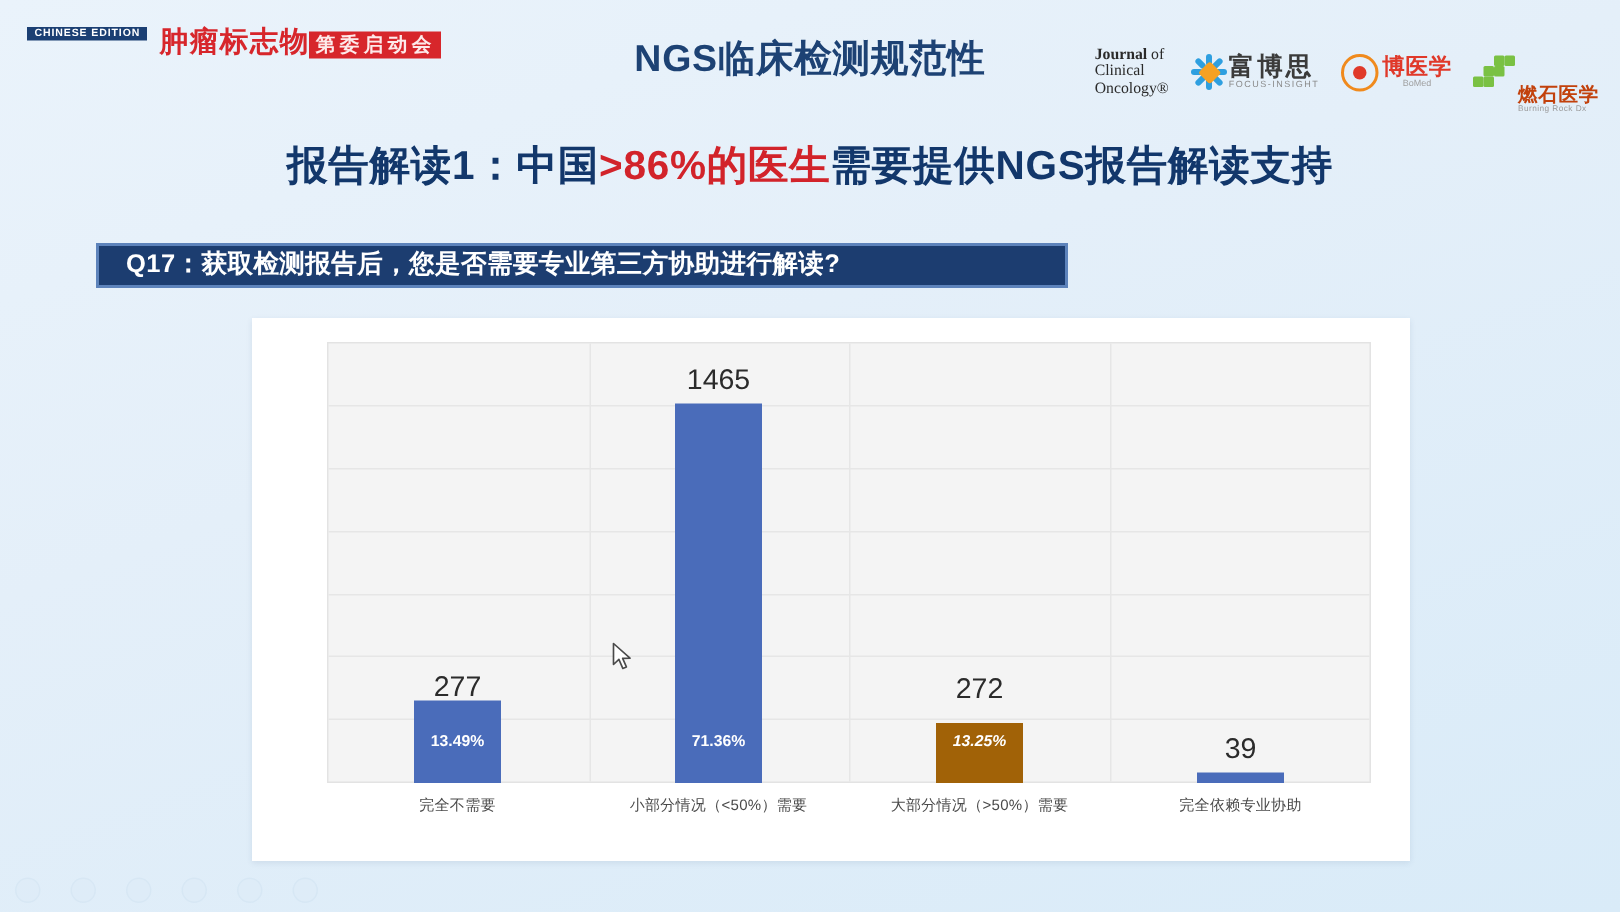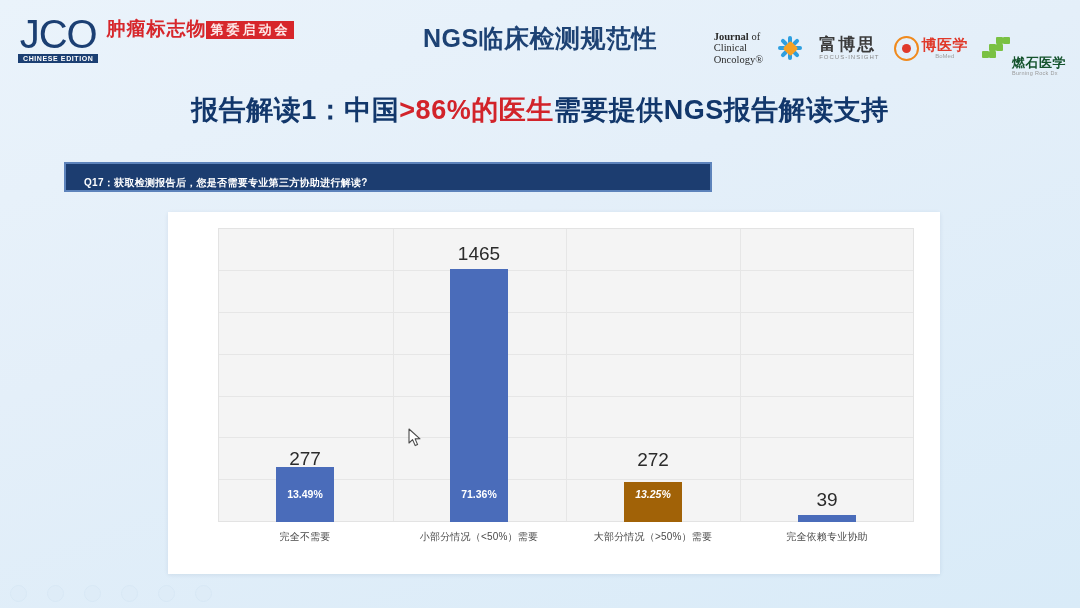--- a/index.html
+++ b/index.html
@@ -110,21 +110,21 @@
   }
   .jco-wordmark {
     font-family: "Liberation Serif", serif;
     font-size: 10.5px;
     line-height: 11.5px;
     color: #2a2a2a;
   }
   .jco-wordmark b { font-weight: 700; }
   .jco-wordmark i { font-style: normal; }
 
-  .logo-focus { display: flex; align-items: center; gap: 16px; }
+  .logo-focus { display: flex; align-items: center; gap: 0; }
   .focus-burst { width: 26px; height: 26px; position: relative; }
   .focus-burst span {
     position: absolute; left: 11px; top: 1px;
     width: 4px; height: 8px; border-radius: 2px; background: #2e9fe0;
     transform-origin: 2px 12px;
   }
   .focus-core {
     position: absolute; left: 8px; top: 8px;
     width: 11px; height: 11px; background: #f6a124;
     transform: rotate(45deg) ; border-radius: 2px;
@@ -146,21 +146,21 @@
   .bomed-text { display: flex; flex-direction: column; }
   .bomed-cn { font-size: 15px; font-weight: 700; color: #e0392a; letter-spacing: .5px; line-height: 16px; }
   .bomed-en { font-size: 6px; color: #a0a0a0; text-align: center; }
 
   .logo-br { display: flex; align-items: center; gap: 4px; }
   .br-blocks { width: 26px; height: 24px; position: relative; }
   .br-blocks i {
     position: absolute; width: 7px; height: 7px; background: #7ac143; border-radius: 1px;
   }
   .br-text { display: flex; flex-direction: column; }
-  .br-cn { font-size: 13px; font-weight: 700; color: #14532d; letter-spacing: .5px; line-height: 14px; margin-top: 36px; }
+  .br-cn { font-size: 13px; font-weight: 700; color: #c2410c; letter-spacing: .5px; line-height: 14px; margin-top: 36px; }
   .br-en { font-size: 5.5px; color: #9a9a9a; letter-spacing: .3px; }
 
   
   .subtitle {
     position: absolute;
     left: 0; top: 92px;
     width: 1080px;
     text-align: center;
     font-size: 27px;
     font-weight: 700;
@@ -171,24 +171,24 @@
 
   
   .question-bar {
     position: absolute;
     left: 64px; top: 162px;
     width: 648px; height: 30px;
     background: #1c3d70;
     border: 2px solid #5d83bb;
     box-sizing: border-box;
     display: flex;
-    align-items: flex-end;
+    align-items: flex-start;
     padding-left: 18px;
     color: #ffffff;
-    font-size: 10px;
+    font-size: 17px;
     font-weight: 700;
     letter-spacing: .3px;
   }
 
   
   .chart-card {
     position: absolute;
     left: 168px; top: 212px;
     width: 772px; height: 362px;
     background: #ffffff;
@@ -273,21 +273,20 @@
     pointer-events: none;
   }
 </style>
 </head>
 <body>
 
 <div class="header">
 
   <div class="jco-logo">
     <div class="jco-mark">
-      <div class="jco-letters">JCO</div>
       <div class="jco-edition">CHINESE EDITION</div>
     </div>
     <div class="jco-cn">
       <div class="jco-cn-top">肿瘤标志物</div>
       <div class="jco-cn-bot">第委启动会</div>
     </div>
   </div>
 
   <div class="slide-title">NGS临床检测规范性</div>
 

